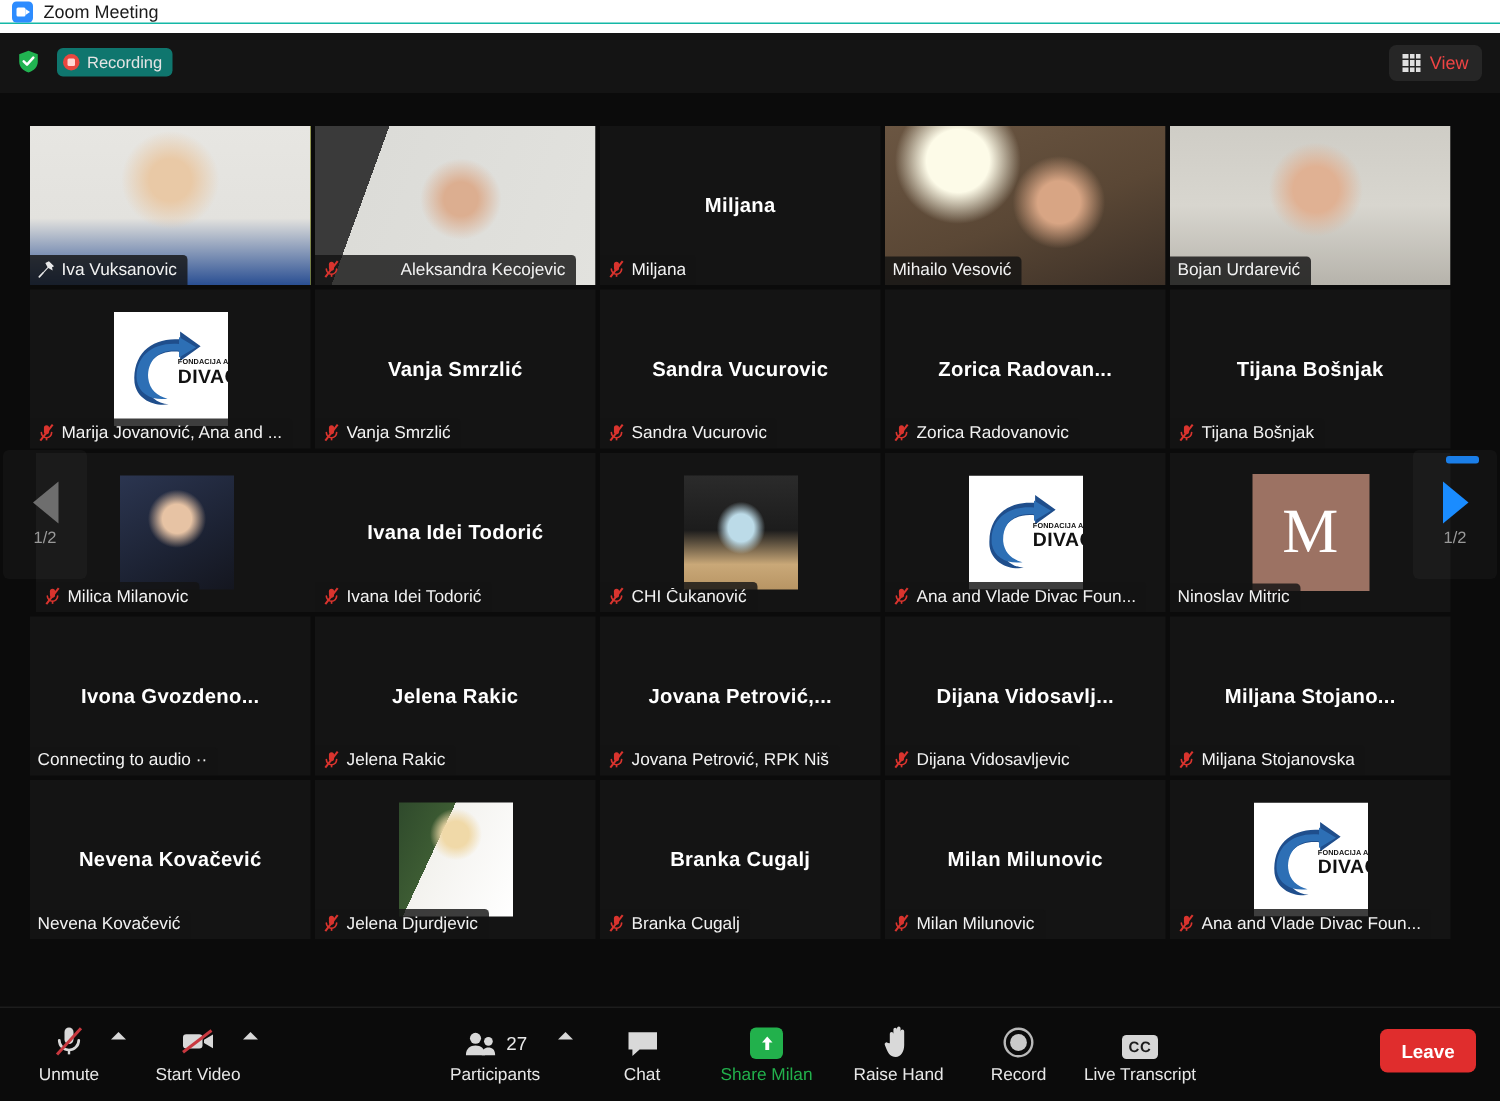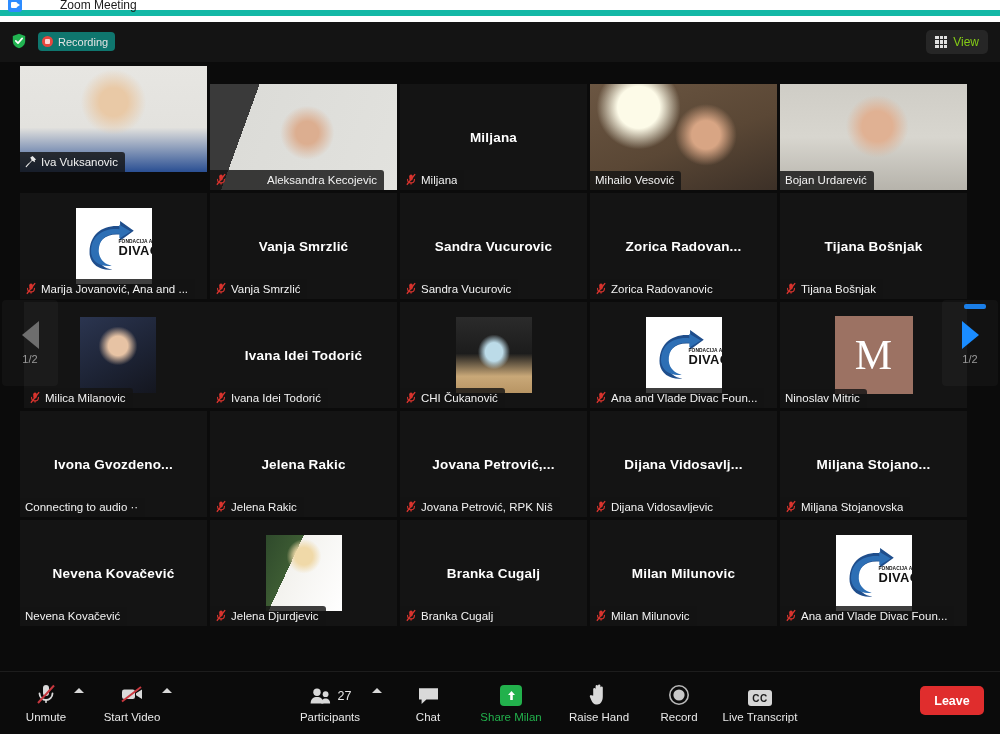--- a/index.html
+++ b/index.html
@@ -14,22 +14,21 @@
   }
 
   
   #titlebar {
     height: 16px;
     background: #ffffff;
     display: flex;
     align-items: center;
     padding-left: 8px;
     box-sizing: border-box;
-    border-bottom: 6px solid #14b8a6;
-    gap: 31px;
+    border-bottom: 1px solid #14b8a6;
   }
   #titlebar .tb-icon {
     width: 14px; height: 14px;
     background: #2d8cff;
     border-radius: 3px;
     margin-right: 7px;
     position: relative;
     flex: none;
   }
   #titlebar .tb-icon::after {
@@ -116,21 +115,21 @@
     width: 12px; height: 12px;
     display: grid;
     grid-template-columns: repeat(3, 1fr);
     grid-template-rows: repeat(3, 1fr);
     gap: 1px;
   }
   #view-btn .grid-icon i {
     background: #e0e0e0;
     display: block;
   }
-  #view-btn .vlabel { font-size: 12px; color: #84cc16; }
+  #view-btn .vlabel { font-size: 12px; color: #ef4444; }
 
   
   #gallery {
     position: absolute;
     top: 40px; left: 0;
     width: 1000px; height: 620px;
     background: #0b0b0b;
   }
   .tile {
     position: absolute;
@@ -347,21 +346,21 @@
           <i></i>
           <i></i>
           <i></i>
           <i></i>
       </span>
       <span class="vlabel">View</span>
     </div>
   </div>
 
   <div id="gallery">
-      <div class="tile active" style="left: 20px; top: 4px; width: 187px; height: 106px; text-decoration: underline;">
+      <div class="tile active" style="left: 20px; top: 22px; width: 187px; height: 106px; text-decoration: underline;">
         <div class="video-fill" style="background: radial-gradient(circle at 50% 34%, rgb(233, 201, 166) 12%, rgba(233, 201, 166, 0) 28%), linear-gradient(rgb(231, 230, 226) 0%, rgb(227, 226, 222) 58%, rgb(42, 79, 147) 100%);"></div>
         <div class="nameplate" style="max-width: 183px;">
           <svg class="pin-icon" viewBox="0 0 14 15">
             <path d="M8.9 1.2 L12.9 5.2 L11.3 6 L11.8 8.4 L8.4 6.6 L4.6 10.6 L4.0 10.0 L7.8 6.0 L6.1 2.7 L8.9 1.2 Z" fill="#e8e8e8"></path>
             <line x1="4.2" y1="10.4" x2="1.4" y2="13.4" stroke="#e8e8e8" stroke-width="1.3" stroke-linecap="round"></line>
           </svg>
           <span class="np-text">Iva Vuksanovic</span>
         </div>
       </div>
       <div class="tile" style="left: 210px; top: 22px; width: 187px; height: 106px;">

